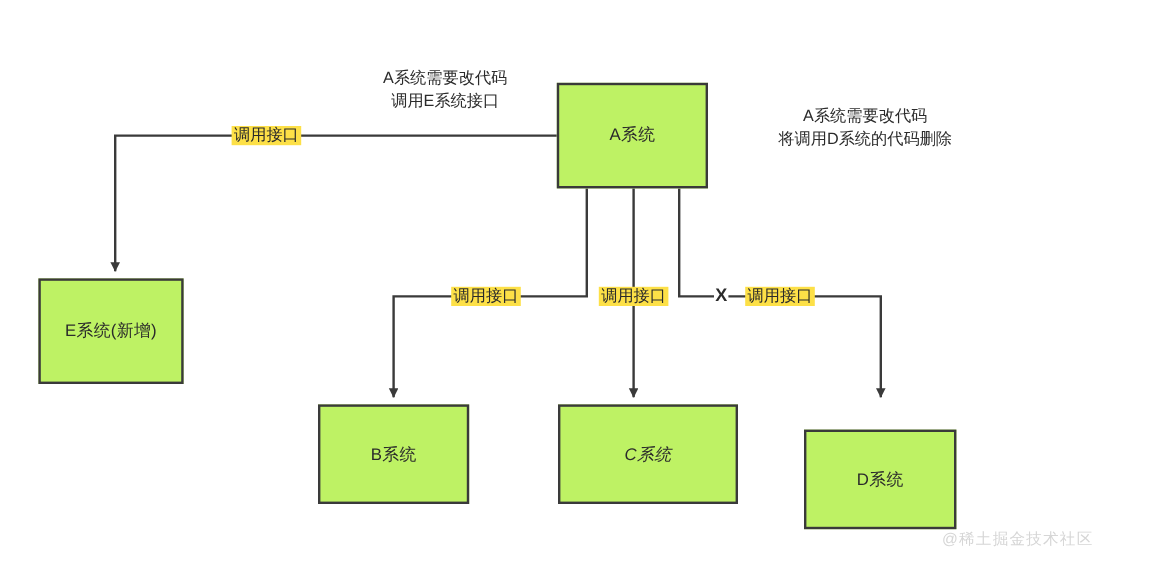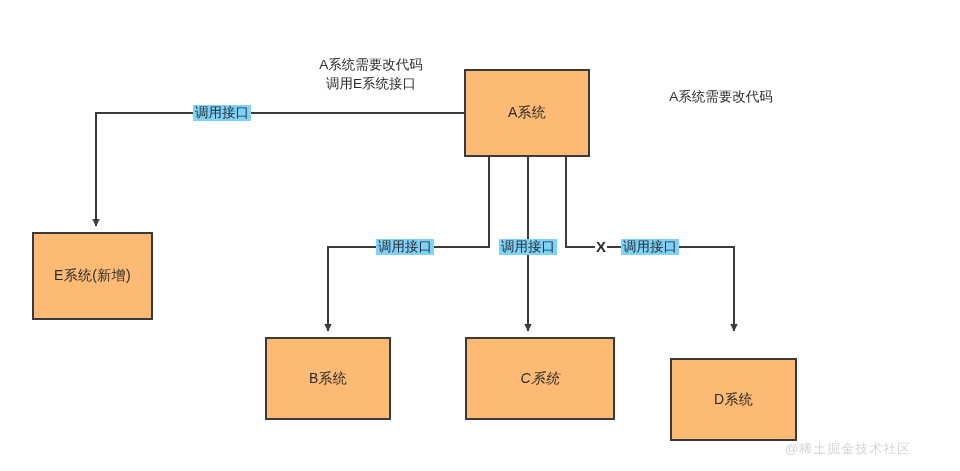--- a/index.html
+++ b/index.html
@@ -20,35 +20,35 @@
   #diagram-svg {
     position: absolute;
     left: 0;
     top: 0;
     width: 960px;
     height: 471px;
   }
   .node-box {
     position: absolute;
     box-sizing: border-box;
-    background: #fdba74;
+    background: #bef264;
     border: 2px solid #3a3a3a;
     display: flex;
     align-items: center;
     justify-content: center;
   }
   .node-label {
     font-size: 14px;
     color: #2b2b2b;
     letter-spacing: 0.3px;
     white-space: nowrap;
   }
   .edge-label {
     position: absolute;
-    background: #7dd3fc;
+    background: #fde047;
     font-size: 13.5px;
     color: #2b2b2b;
     white-space: nowrap;
     padding: 0 2px;
     line-height: 16px;
     transform: translate(-50%, -50%);
   }
   .annotation {
     position: absolute;
     font-size: 13.5px;
@@ -124,17 +124,18 @@
 
   <div class="cancel-mark" style="left:601px; top:246px;">X</div>
 
   <div class="annotation" style="left:371px; top:55px;">
     <div>A系统需要改代码</div>
     <div>调用E系统接口</div>
   </div>
 
   <div class="annotation" style="left:721px; top:87px;">
     <div>A系统需要改代码</div>
+    <div>将调用D系统的代码删除</div>
   </div>
 
   <div class="watermark" style="left:785px; top:440px;text-align:center;">@稀土掘金技术社区</div>
 
 </div>
 
 </body></html>

